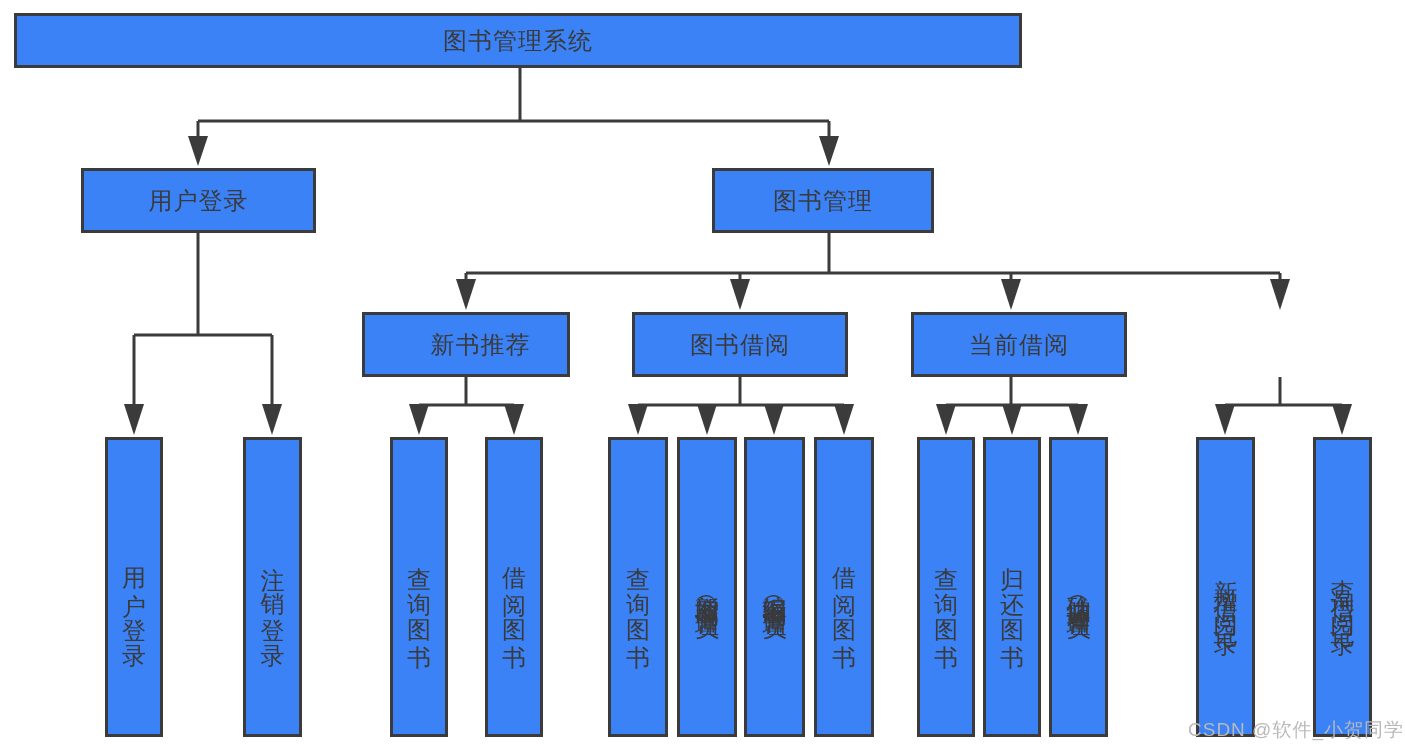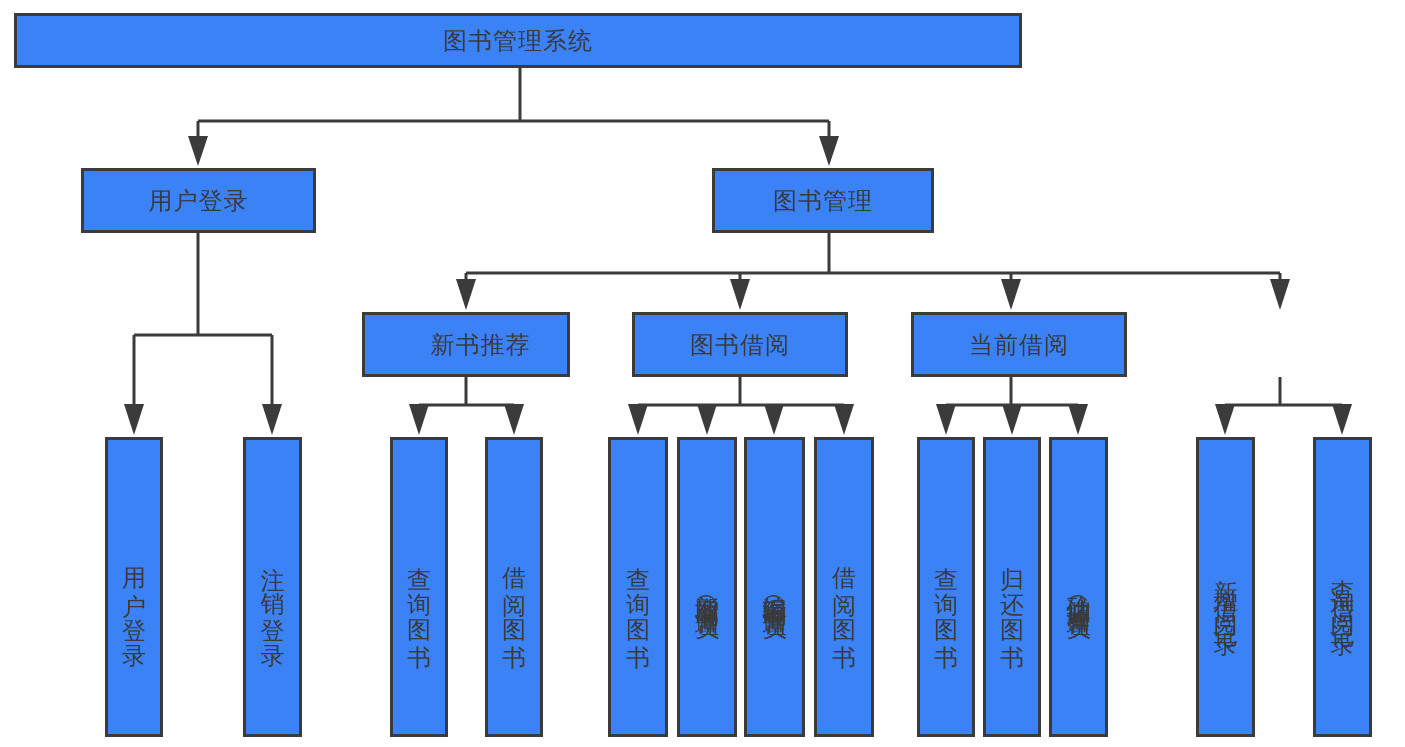--- a/index.html
+++ b/index.html
@@ -174,14 +174,15 @@
     <span class="vlabel tight">确认归还︵管理员︶</span>
   </div>
 
   <div class="node vbox" style="left:1196px; top:437px; width:59px;">
     <span class="vlabel medium">新增借阅记录</span>
   </div>
   <div class="node vbox" style="left:1313px; top:437px; width:59px;">
     <span class="vlabel medium">查询借阅记录</span>
   </div>
 
+  <div class="watermark" style="left:1188px; top:717px;">CSDN @软件_小贺同学</div>
 
 </div>
 
 </body></html>

